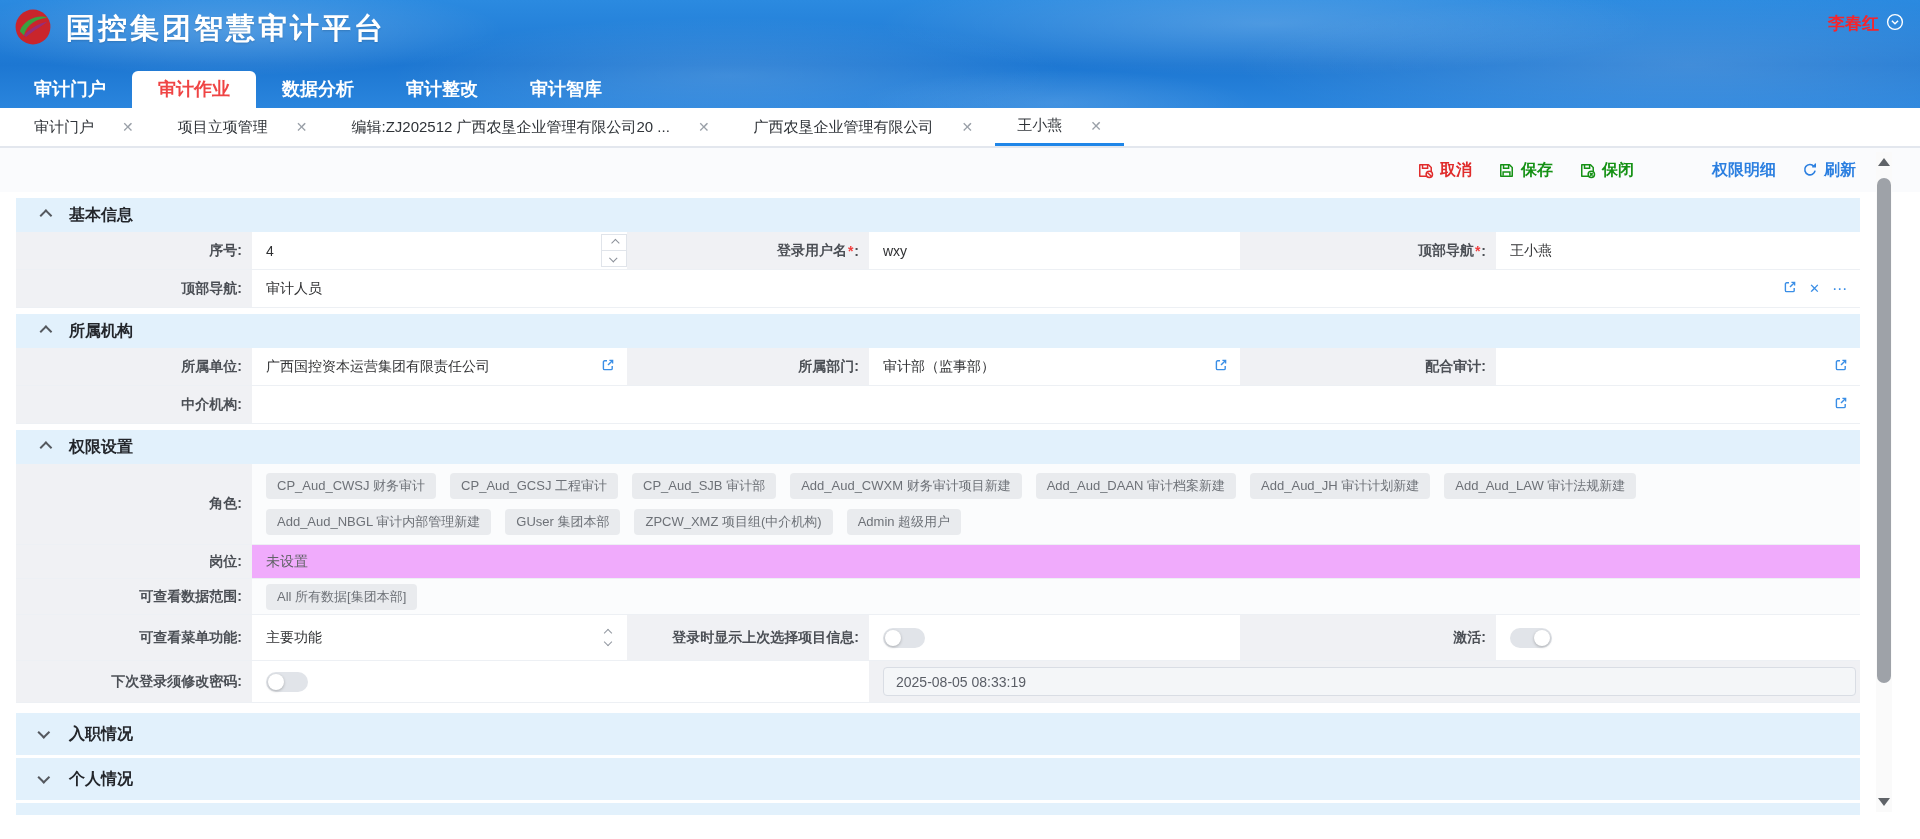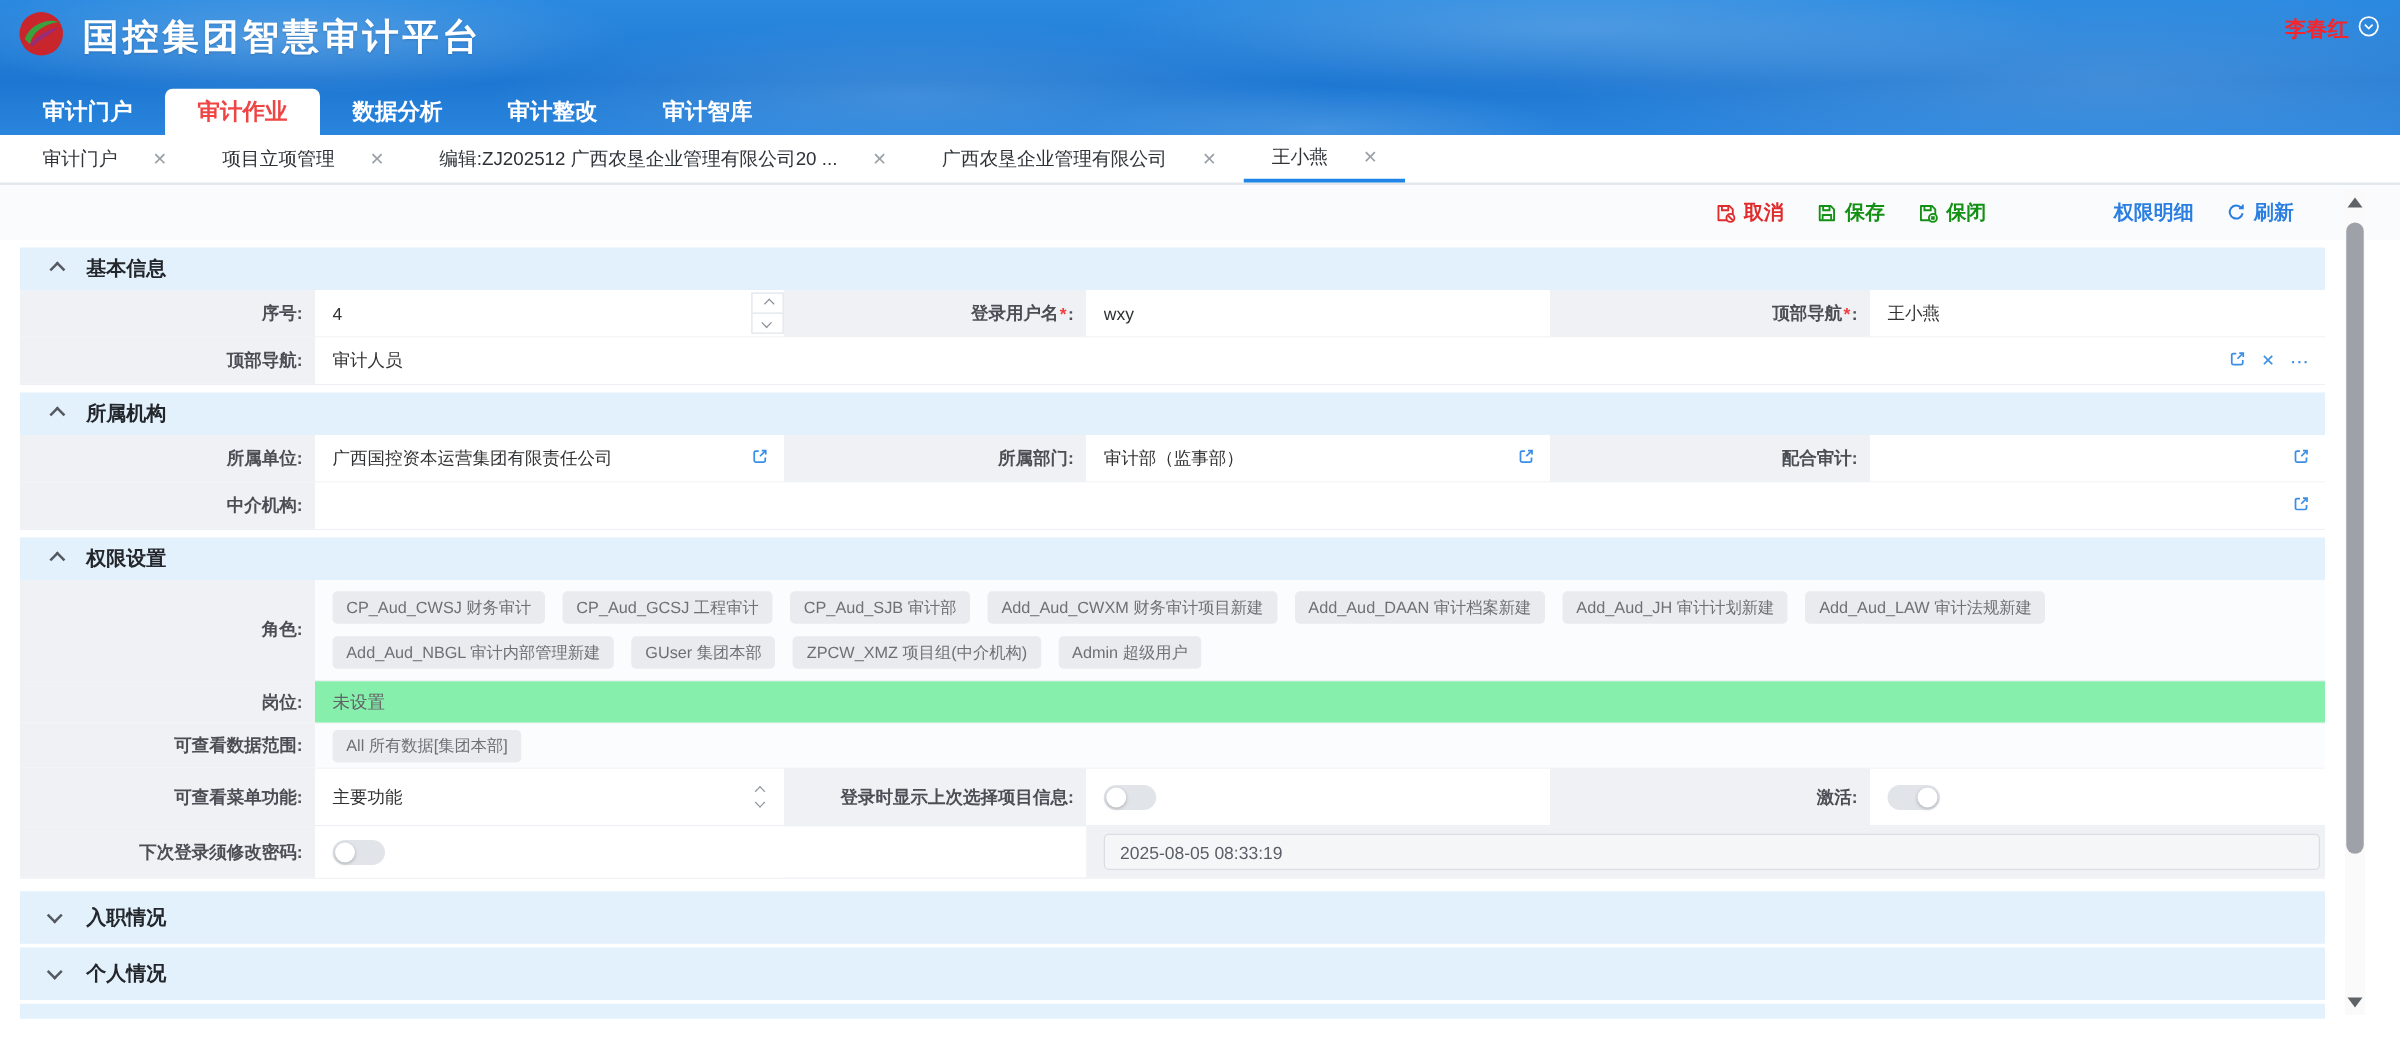--- a/index.html
+++ b/index.html
@@ -26,38 +26,38 @@
   .nav-item { height:37px; line-height:37px; padding:0 26px; color:#fff; font-size:18px; font-weight:700; cursor:pointer; white-space:nowrap; }
   .nav-item.active { background:#fff; color:#ef4444; border-radius:6px 6px 0 0; }
 
   
   .tabbar { height:40px; background:#fff; border-bottom:2px solid #e3e7ee; display:flex; align-items:stretch; padding-left:12px; }
   .tab { display:flex; align-items:center; padding:0 22px; font-size:15px; color:#2f3338; position:relative; cursor:pointer; white-space:nowrap; }
   .tab .x { margin-left:28px; color:#9aa0a8; font-size:14px; cursor:pointer; }
   .tab.active { border-bottom:3px solid #1f86e8; }
 
   
-  .toolbar { height:44px; background:#fafbfd; display:flex; align-items:center; justify-content:flex-end; padding-right:85px; gap:26px; font-size:16px; font-weight:700; }
+  .toolbar { height:44px; background:#fafbfd; display:flex; align-items:center; justify-content:flex-end; padding-right:64px; gap:26px; font-size:16px; font-weight:700; }
   .tbtn { display:flex; align-items:center; gap:6px; cursor:pointer; }
   .tbtn.red { color:#e02c2c; } .tbtn.green { color:#149114; } .tbtn.blue { color:#2b7fe0; }
-  .tbtn.perm { margin-left:76px; }
+  .tbtn.perm { margin-left:52px; }
   .tbtn svg { display:block; }
 
   
   .form { margin:0 60px 0 16px; }
   .sec { height:34px; background:#e2f1fc; display:flex; align-items:center; gap:20px; padding-left:24px; font-size:16px; font-weight:700; color:#23262b; margin-top:6px; cursor:pointer; }
   .sec.tall { height:42px; margin-top:3px; }
   .chev { width:9px; height:9px; border-left:2px solid #55595f; border-bottom:2px solid #55595f; display:inline-block; }
   .chev.up { transform:rotate(135deg) translate(-1px,-1px); }
   .chev.down { transform:rotate(-45deg) translate(1px,-2px); }
 
   .frow { display:grid; grid-template-columns:236px 375px 242px 371px 256px 1fr; border-bottom:1px solid #edf0f4; min-height:38px; }
   .cell-lbl { background:#f0f1f4; display:flex; align-items:center; justify-content:flex-end; padding-right:10px; font-weight:700; color:#4b4f55; font-size:14px; white-space:nowrap; }
   .cell-fld { background:#fff; display:flex; align-items:center; padding-left:14px; position:relative; font-size:14px; color:#303133; }
-  .cell-fld.gray { background:#86efac; color:#606266; }
+  .cell-fld.gray { background:#f0abfc; color:#606266; }
   .cell-fld.soft { background:#fbfcfd; }
   .span-rest { grid-column:2 / -1; }
   .span-val  { grid-column:4 / -1; }
   .req { color:#f03e3e; margin:0 1px; }
 
   .txt-input { border:none; outline:none; width:100%; height:100%; font:inherit; color:#303133; background:transparent; padding:0; }
   .spinner { position:absolute; right:0; top:2px; bottom:2px; width:26px; border:1px solid #e0e4ea; display:flex; flex-direction:column; background:#fff; }
   .spin-btn { flex:1; display:flex; align-items:center; justify-content:center; cursor:pointer; }
   .spin-btn:first-child { border-bottom:1px solid #e0e4ea; }
   .spin-chev { width:6px; height:6px; border-left:1.5px solid #8a8f98; border-bottom:1.5px solid #8a8f98; display:inline-block; }

